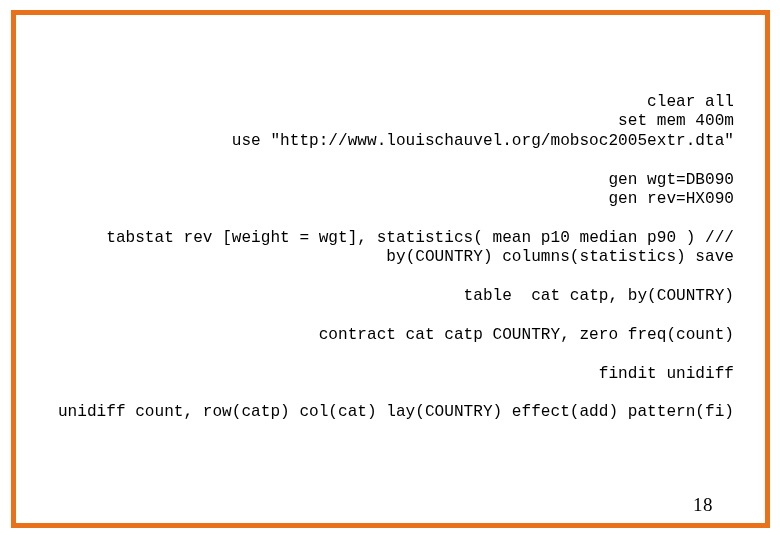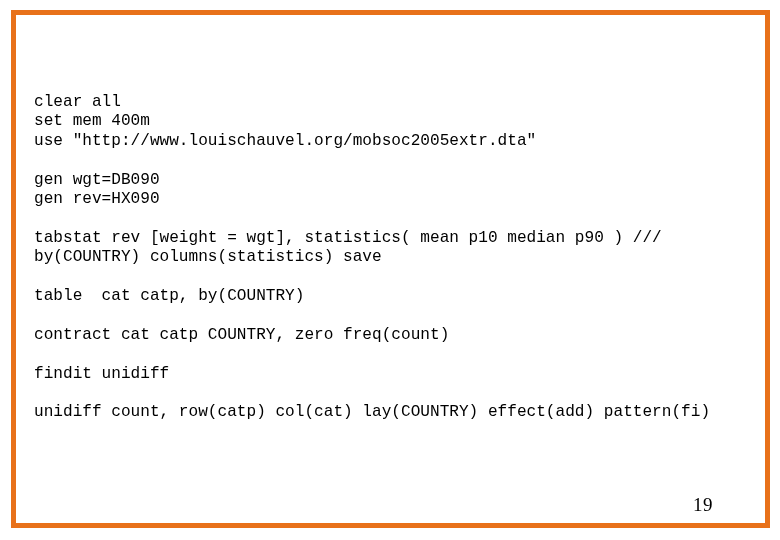--- a/index.html
+++ b/index.html
@@ -47,20 +47,21 @@
     line-height: 19.4px;
     color: #000000;
     white-space: pre;
     letter-spacing: 0px;
   }
 
   .code-line {
     display: block;
     white-space: pre;
     min-height: 19.4px;
+    text-align: right;
   }
 
   .code-line.blank {
     height: 19.4px;
   }
 
   
   #page-number {
     position: absolute;
     left: 693px;
@@ -74,15 +75,15 @@
 </style>
 </head>
 <body>
 
 <div id="slide" style="background: rgb(255, 255, 255);">
 
   <div id="slide-frame" style="border-color: rgb(232, 113, 26);"></div>
 
   <div id="code-block" style="color: rgb(0, 0, 0);"><span class="code-line">clear all</span><span class="code-line">set mem 400m</span><span class="code-line">use "http://www.louischauvel.org/mobsoc2005extr.dta"</span><span class="code-line blank">&nbsp;</span><span class="code-line">gen wgt=DB090</span><span class="code-line">gen rev=HX090</span><span class="code-line blank">&nbsp;</span><span class="code-line">tabstat rev [weight = wgt], statistics( mean p10 median p90 ) ///</span><span class="code-line">by(COUNTRY) columns(statistics) save</span><span class="code-line blank">&nbsp;</span><span class="code-line">table  cat catp, by(COUNTRY)</span><span class="code-line blank">&nbsp;</span><span class="code-line">contract cat catp COUNTRY, zero freq(count)</span><span class="code-line blank">&nbsp;</span><span class="code-line">findit unidiff</span><span class="code-line blank">&nbsp;</span><span class="code-line">unidiff count, row(catp) col(cat) lay(COUNTRY) effect(add) pattern(fi)</span></div>
 
-  <div id="page-number">19</div>
+  <div id="page-number">18</div>
 
 </div>
 
 </body></html>

